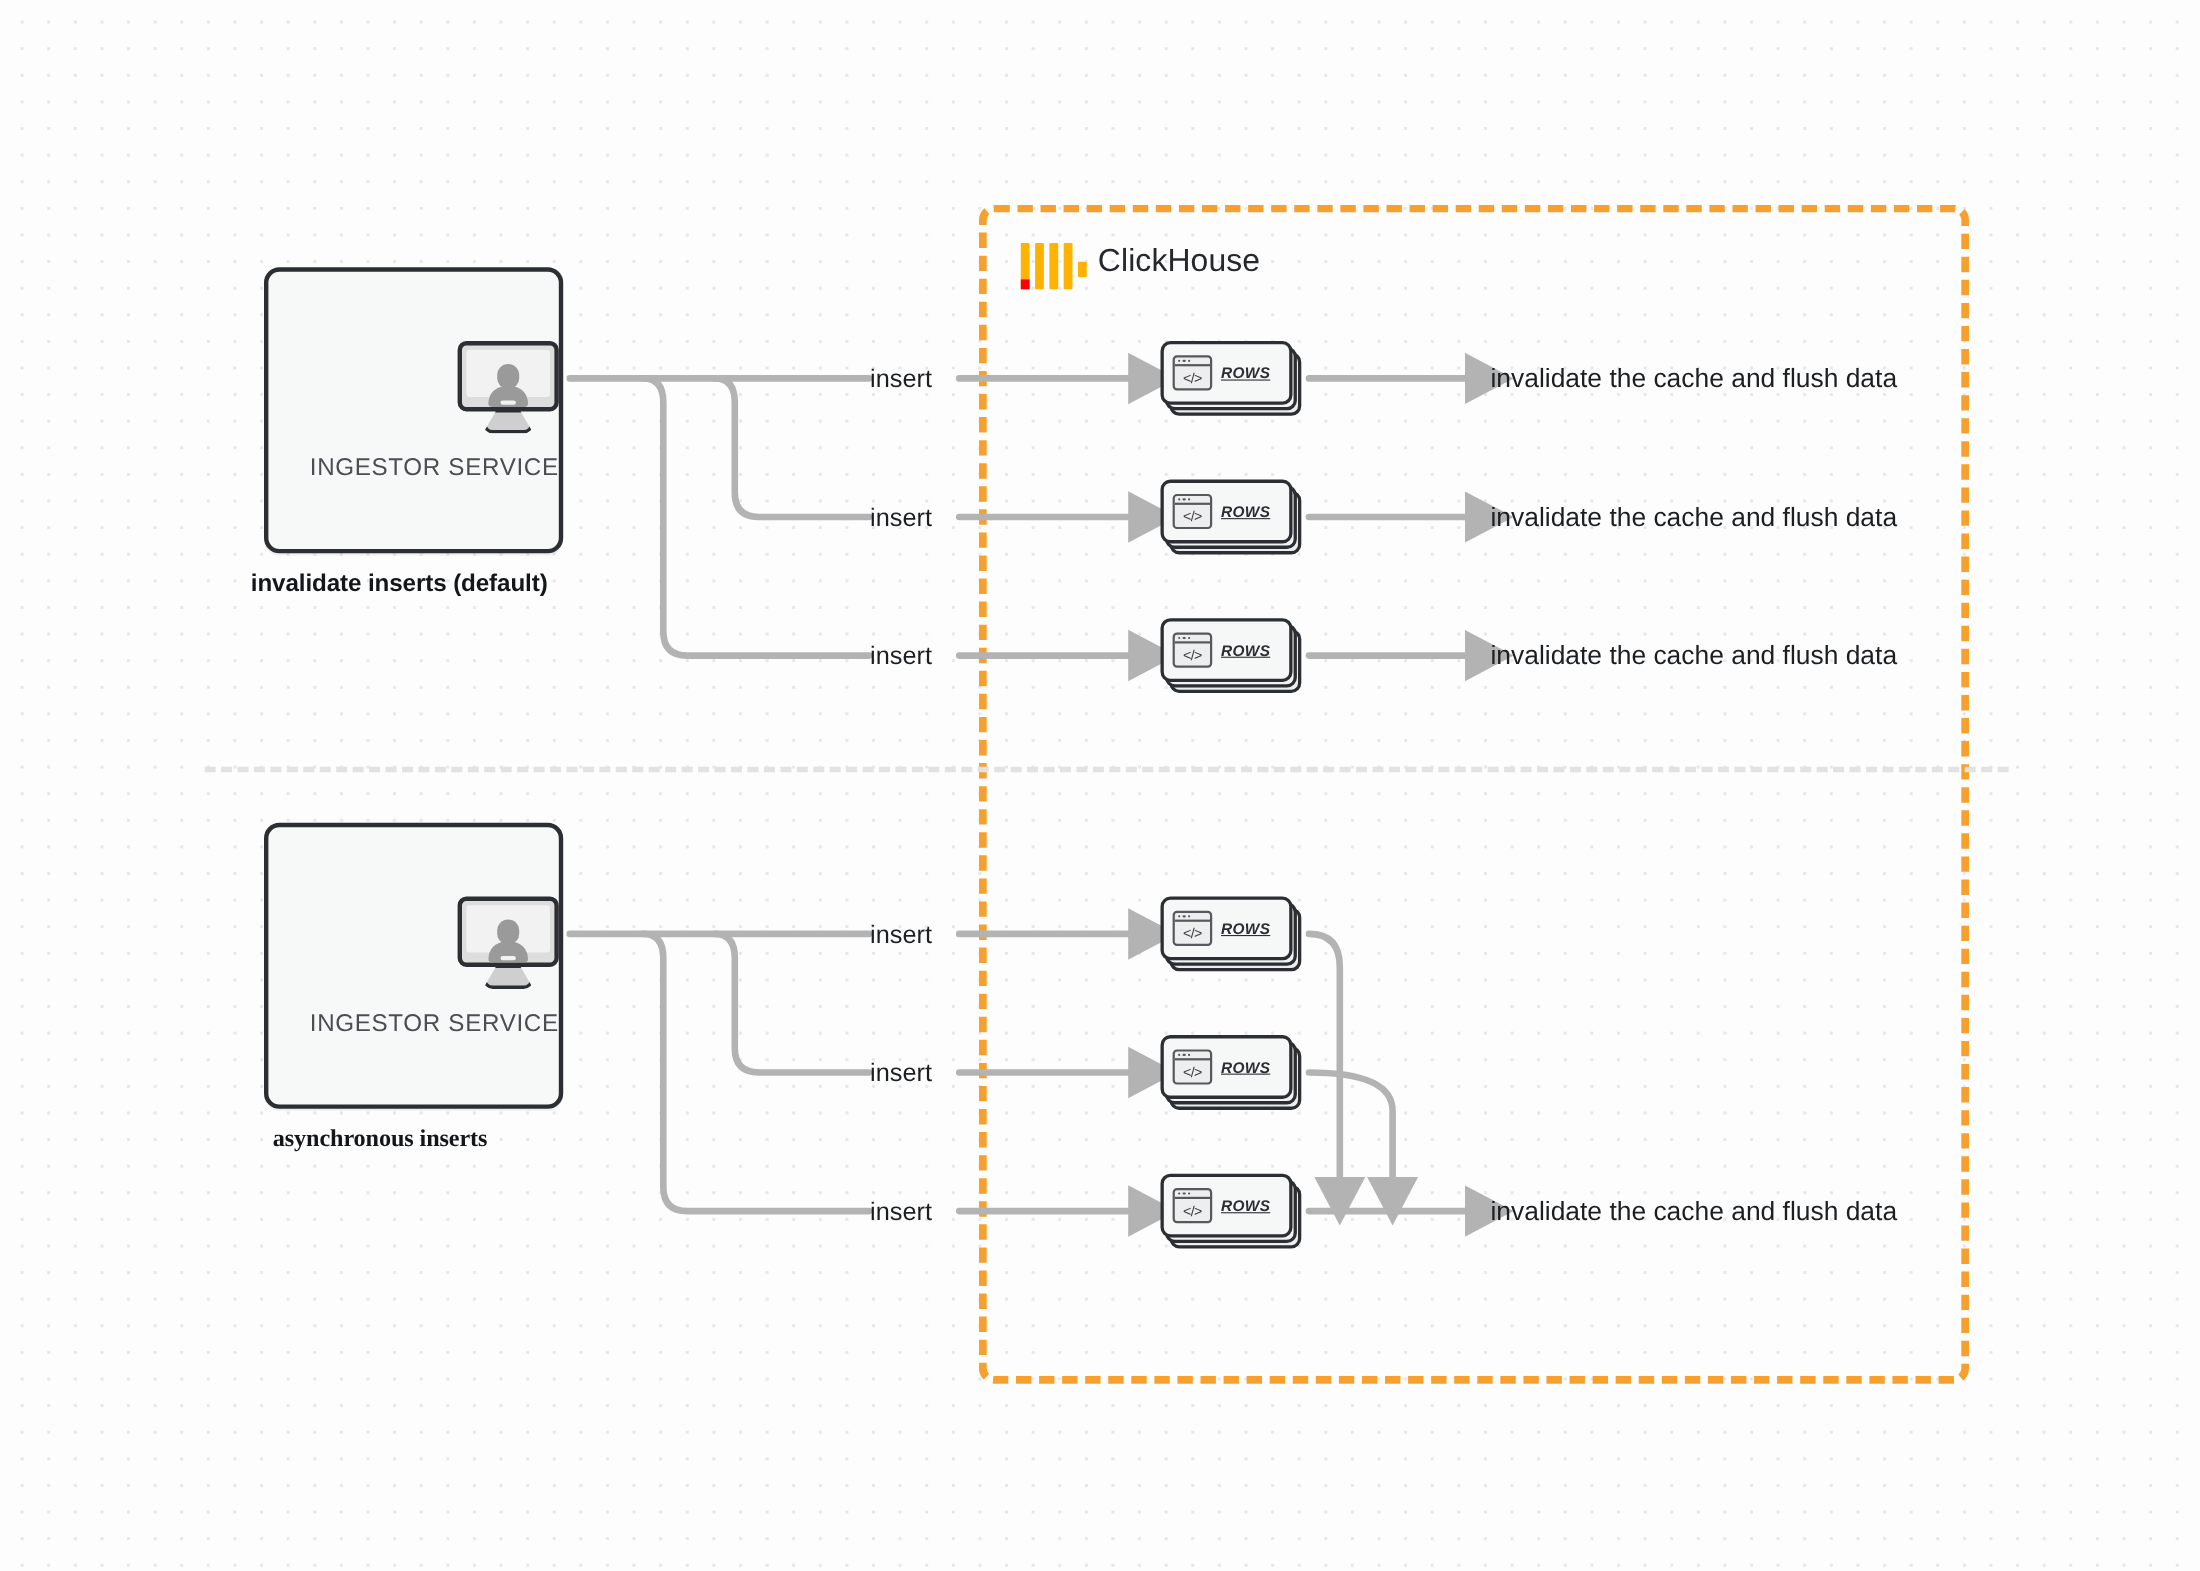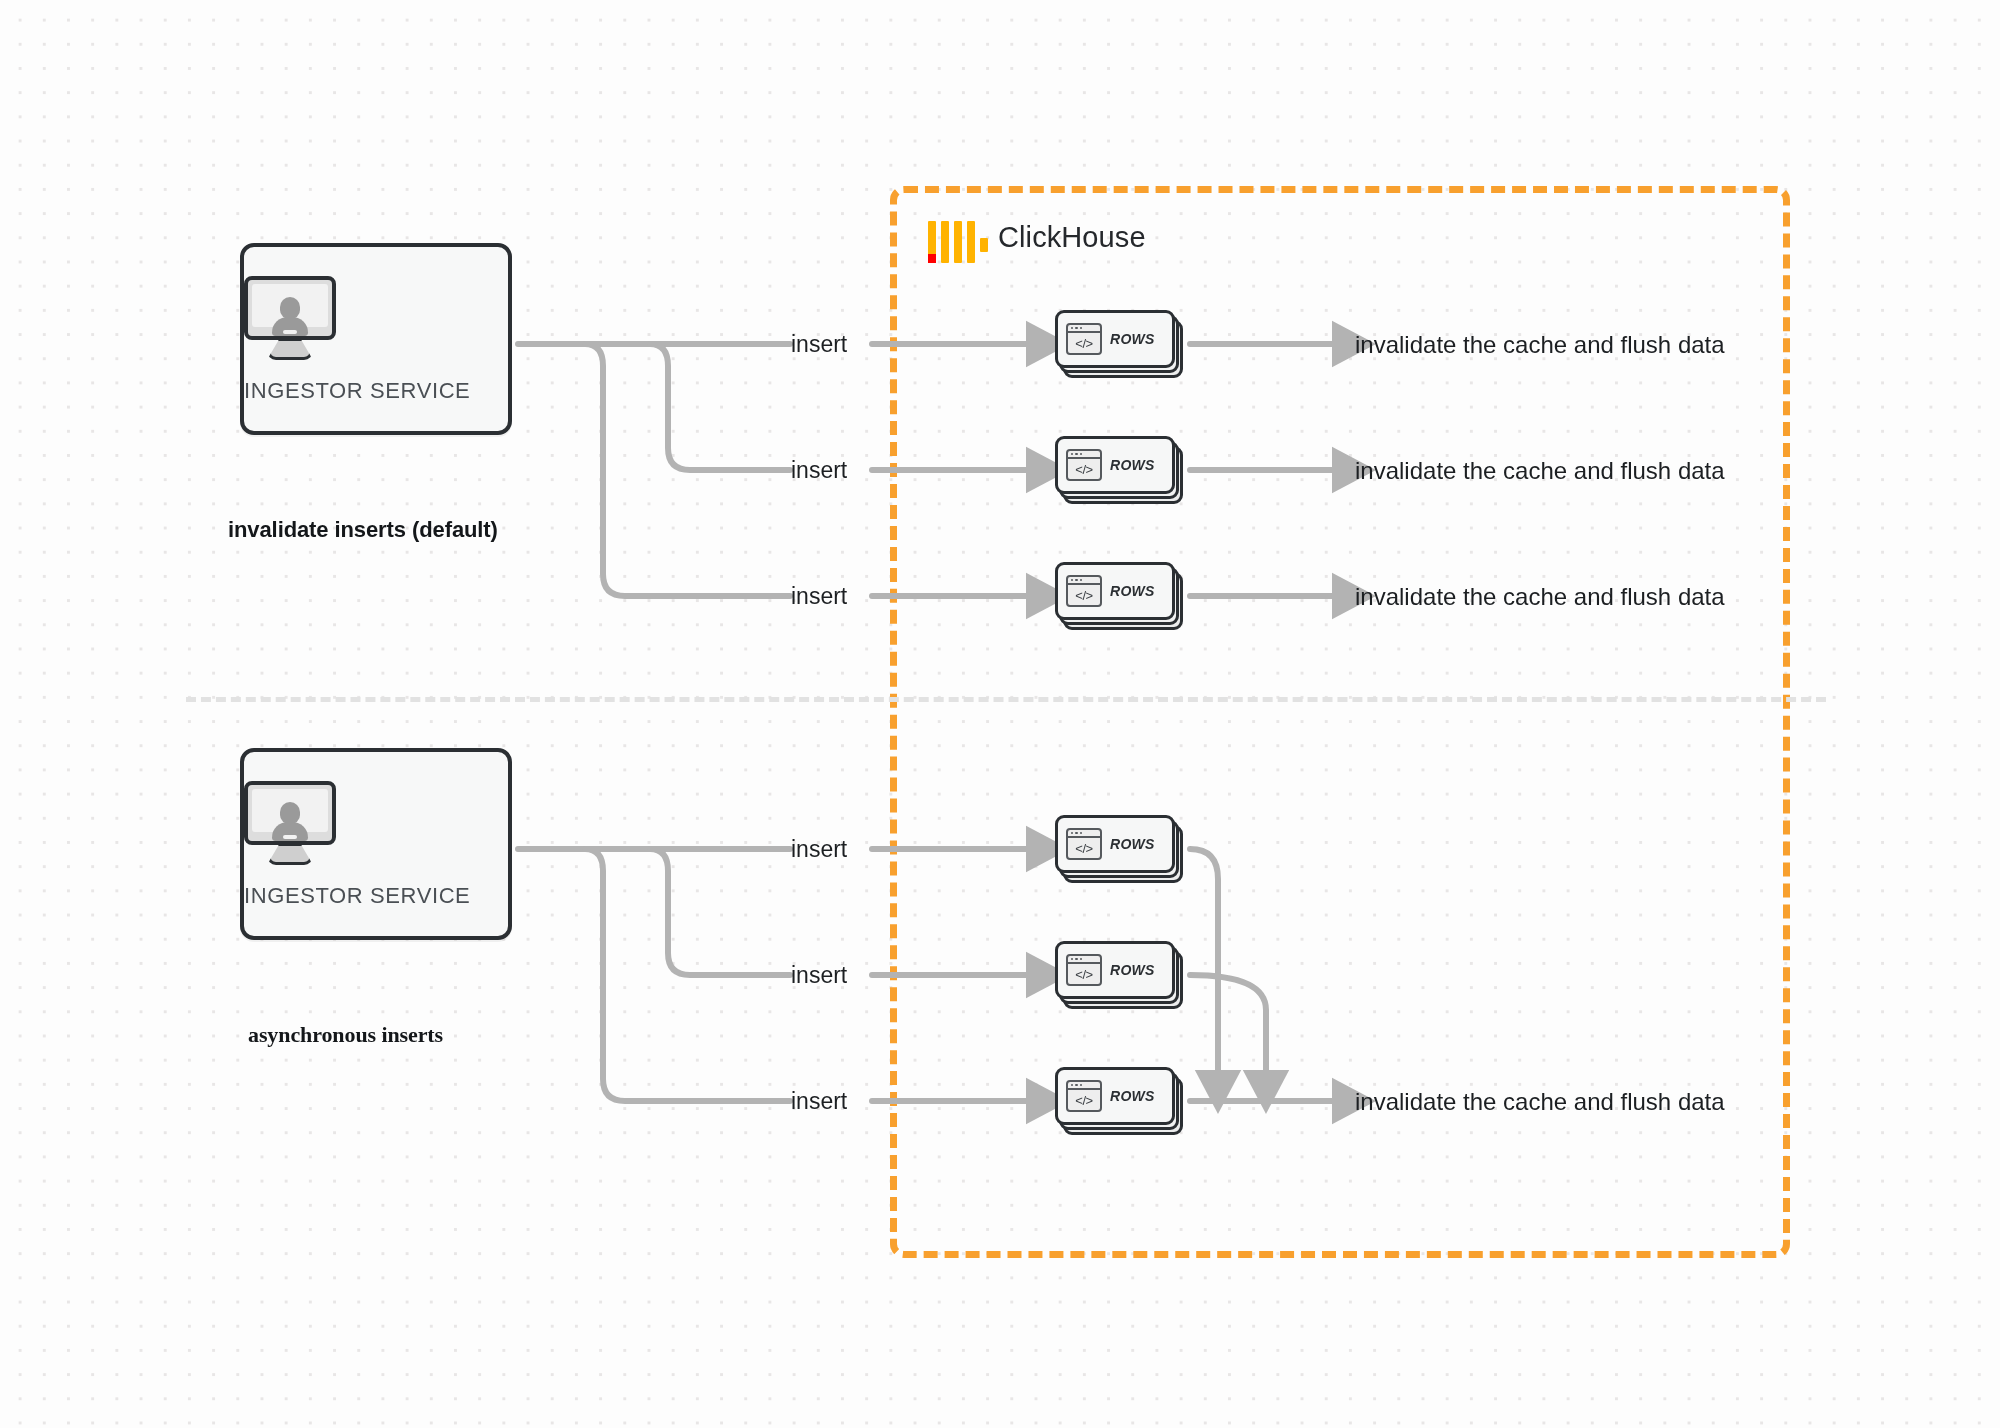--- a/index.html
+++ b/index.html
@@ -75,27 +75,27 @@
     font-size: 29px;
     color: #25282c;
     letter-spacing: 0.1px;
     white-space: nowrap;
   }
 
   
   .ingestor {
     position: absolute;
     width: 272px;
-    height: 192px;
+    height: 260px;
     background: #f7f8f8;
     border: 4px solid #2b2f33;
     border-radius: 14px;
     display: flex;
     flex-direction: column;
-    align-items: flex-start;
+    align-items: flex-end;
     justify-content: center;
     box-shadow: 0 2px 0 rgba(0,0,0,0.05);
   }
   .monitor {
     position: relative;
     width: 92px;
     height: 84px;
     margin-top: 2px;
   }
   .mon-screen {
@@ -219,20 +219,21 @@
     font-size: 13px;
     color: #3c4045;
     letter-spacing: -0.5px;
   }
   .rows-label {
     font-size: 14px;
     font-style: italic;
     font-weight: bold;
     color: #2b2f33;
     letter-spacing: 0.3px;
+    text-decoration: underline;
   }
 
   
   .edge-label {
     position: absolute;
     font-size: 23px;
     color: #1c1f22;
     white-space: nowrap;
   }
   .edge-label.right-txt { font-size: 24px; }

